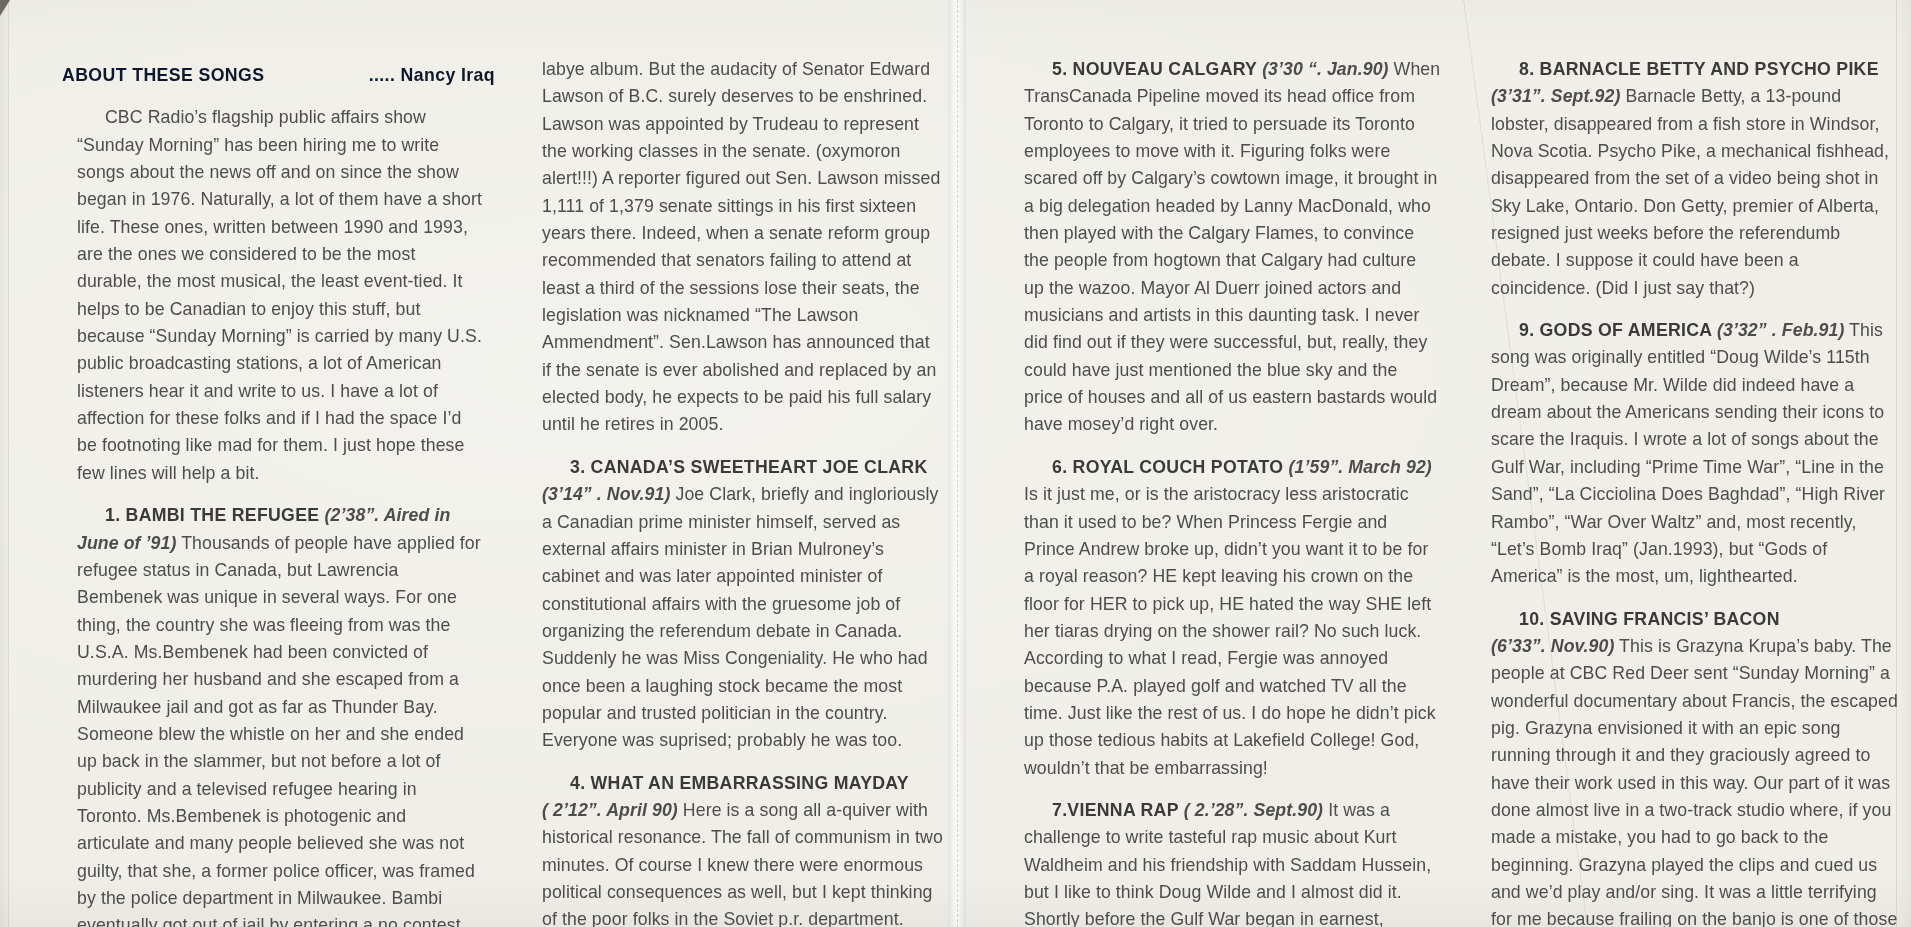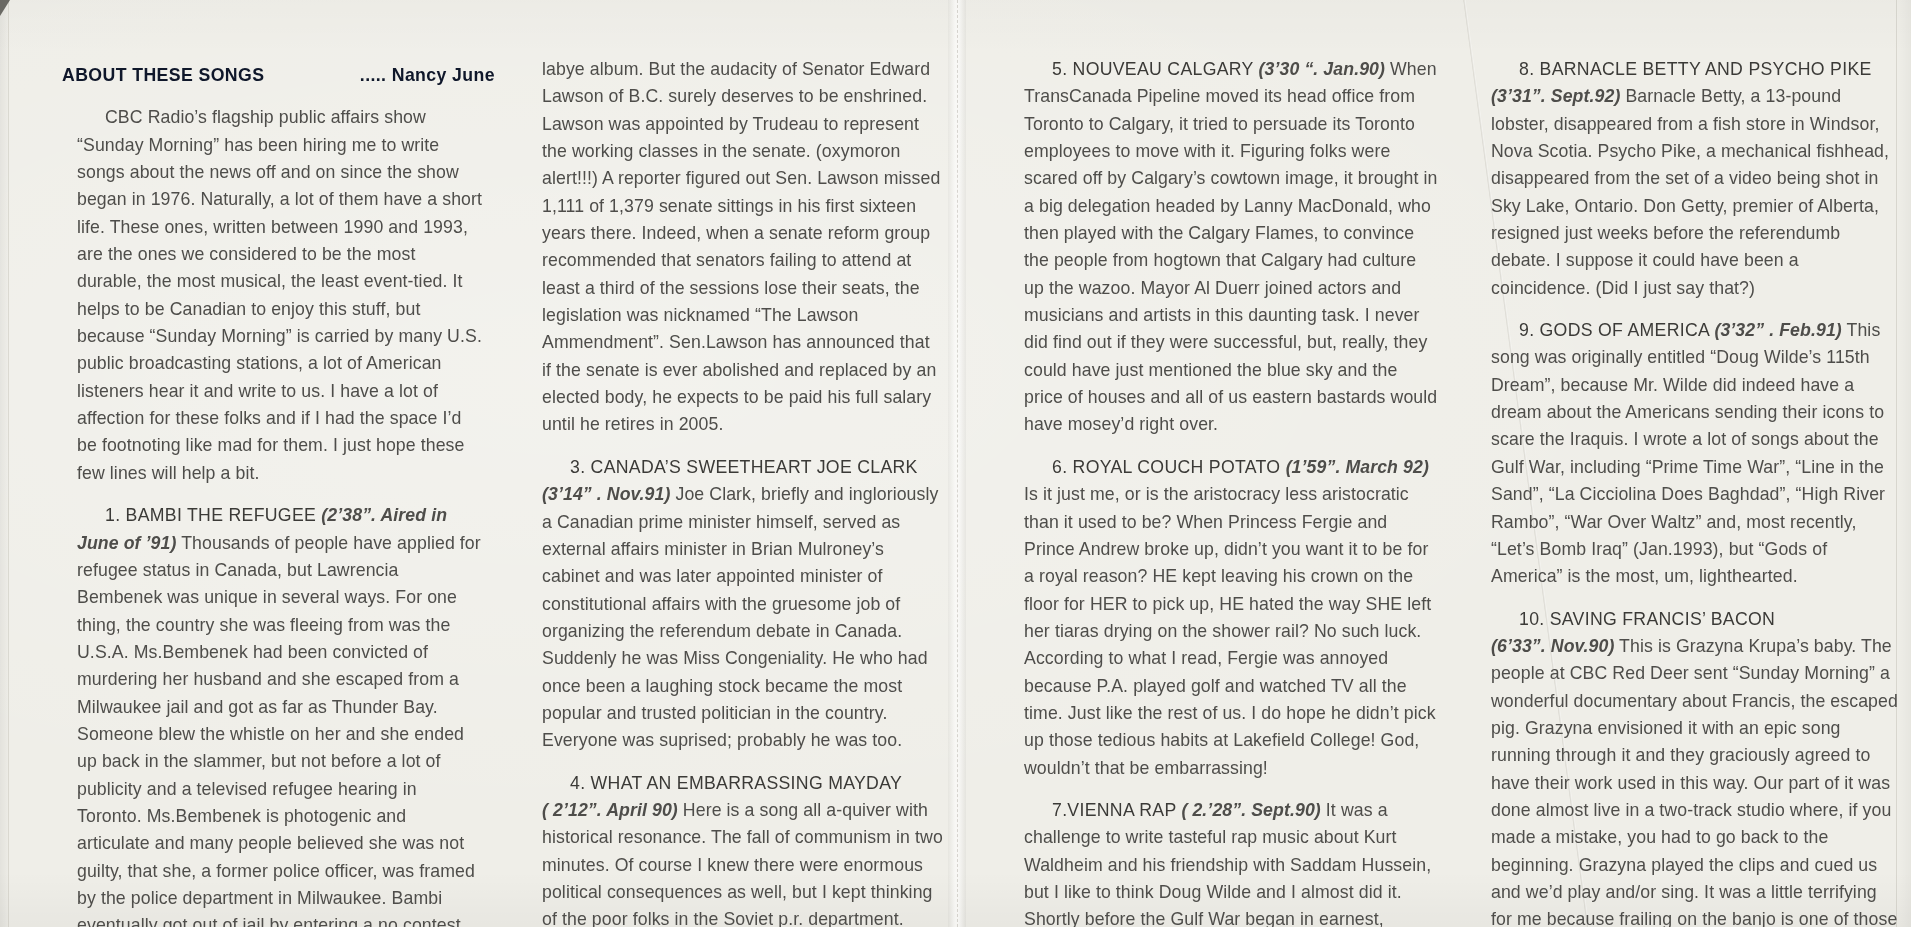--- a/index.html
+++ b/index.html
@@ -70,41 +70,41 @@
   .col-4 { width: 437px; margin-left: 20px; }
 
   .hdr {
     display: flex; justify-content: space-between;
     font-weight: bold; color: #0f172a; letter-spacing: 0.4px;
     padding-right: 4px;
     margin-top: 21px;
   }
   p.para { margin: 15px; text-align: left; }
   p.ind { text-indent: 28px; }
-  .b { font-weight: normal; color: #3b3a37; letter-spacing: 0.3px; }
+  .b { font-weight: bold; color: #3b3a37; letter-spacing: 0.3px; }
   .i { font-style: italic; color: #4e4d4a; font-weight: bold; }
   .n { color: #4e4d4a; }
 </style>
 </head>
 <body>
 
 <div class="edge-left-shade"></div>
 <div class="edge-left"></div>
 <div class="fold-crease"></div>
 <div class="fold-crease-line"></div>
 <div class="diagonal-crease"></div>
 <div class="edge-right-shade"></div>
 <div class="edge-right"></div>
 <div class="corner-mark"></div>
 
 <div class="sheet" id="columns">
     <div class="col col-1">
       <div class="hdr">
         <span>ABOUT THESE SONGS</span>
-        <span>..... Nancy June</span>
+        <span>..... Nancy Iraq</span>
       </div>
       <p class="para ind"><span class="n">CBC Radio’s flagship public affairs show “Sunday Morning” has been hiring me to write songs about the news off and on since the show began in 1976. Naturally, a lot of them have a short life. These ones, written between 1990 and 1993, are the ones we considered to be the most durable, the most musical, the least event-tied. It helps to be Canadian to enjoy this stuff, but because “Sunday Morning” is carried by many U.S. public broadcasting stations, a lot of American listeners hear it and write to us. I have a lot of affection for these folks and if I had the space I’d be footnoting like mad for them. I just hope these few lines will help a bit.</span></p>
       <p class="para ind"><span class="b">1. BAMBI THE REFUGEE </span><span class="i">(2’38”. Aired in June of ’91)</span><span class="n">  Thousands of  people have applied for refugee status in Canada, but Lawrencia Bembenek was unique in several ways. For one thing, the country she was fleeing from was the U.S.A. Ms.Bembenek had been convicted of murdering her husband and she escaped from a Milwaukee jail and got as far as Thunder Bay. Someone blew the whistle on her and she ended up back in the slammer,  but not before a lot of publicity and a televised refugee hearing in Toronto. Ms.Bembenek is photogenic and articulate and many people believed she was not guilty, that she, a former police officer, was framed by the police department in Milwaukee. Bambi eventually got out of jail by entering a no contest plea.</span></p>
       <p class="para ind"><span class="b">5. SENATOR LAWSON AT THE MOTEL CUCARACHA. </span><span class="i">(3’43”. Sept.92.)</span><span class="n">  I didn’t want to put much about Canada’s 1992 constitutional referendum on this tape. We’ve all had it up to here and anyway, Connie Kaldor has already recorded the definitive lul-</span></p>
     </div>
     <div class="col col-2">
       <p class="para"><span class="n">labye album. But the audacity of Senator Edward Lawson of B.C. surely deserves to be enshrined. Lawson was appointed by Trudeau to represent the working classes in the senate. (oxymoron alert!!!) A reporter figured out Sen. Lawson missed 1,111 of 1,379 senate sittings in his first sixteen years there. Indeed, when a senate reform group recommended that senators failing to attend at least a third of the sessions lose their seats, the legislation was nicknamed “The Lawson Ammendment”. Sen.Lawson has announced that if the senate is ever abolished and replaced by an elected body, he expects to be paid his full salary until he retires in 2005.</span></p>
       <p class="para ind"><span class="b">3. CANADA’S SWEETHEART JOE CLARK </span><span class="i">(3’14” . Nov.91)</span><span class="n">  Joe Clark, briefly and ingloriously a Canadian prime minister himself, served as external affairs minister in Brian Mulroney’s cabinet and was later appointed minister of constitutional affairs with the gruesome job of organizing the referendum debate in Canada. Suddenly he was Miss Congeniality. He who had once been a laughing stock became the most popular and trusted politician in the country. Everyone was suprised; probably he was too.</span></p>
       <p class="para ind"><span class="b">4. WHAT AN EMBARRASSING MAYDAY</span><br><span class="i">( 2’12”. April 90)</span><span class="n">  Here is a song all a-quiver with historical resonance. The fall of communism in two minutes. Of course I knew there were enormous political consequences as well, but I kept thinking of the poor folks in the Soviet p.r. department. What a nightmare for them! A technical note.  Bob Johnston’s Fidel has a vaguely eastern European accent because Mr.Castro is such an internationalista. Please do not write to us. Gracias.</span></p>
     </div>

